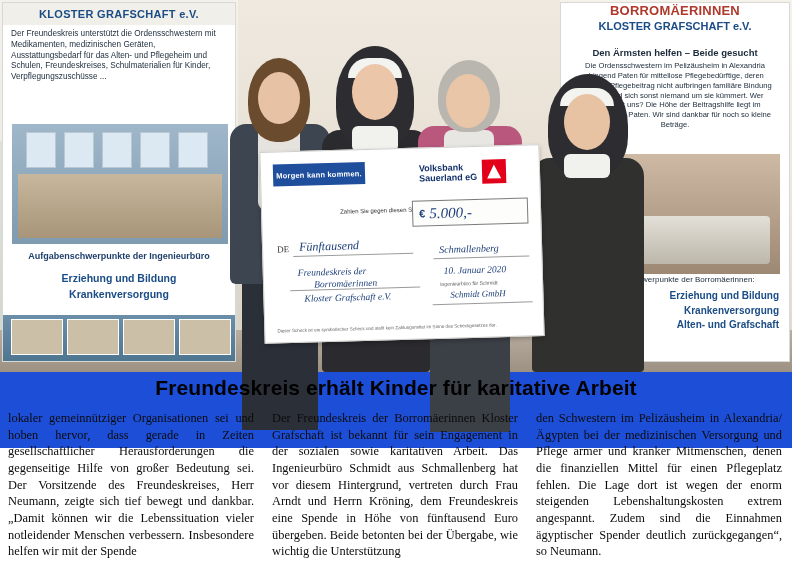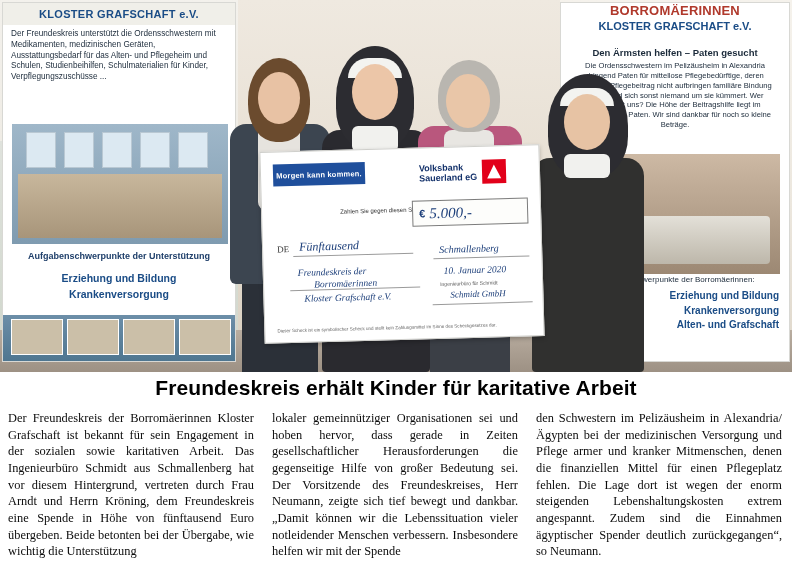--- a/index.html
+++ b/index.html
@@ -21,23 +21,23 @@
     height: 582px;
     background: #fff;
   }
 
   
   .photo {
     position: absolute;
     left: 0;
     top: 0;
     width: 792px;
-    height: 372px;
+    height: 448px;
     overflow: hidden;
-    background: #8b5cf6;
+    background: #1d4ed8;
   }
   .photo-credit {
     position: absolute;
     right: 1px;
     top: 330px;
     transform: rotate(-90deg);
     transform-origin: 100% 0;
     font-family: "Liberation Sans", sans-serif;
     font-size: 7px;
     letter-spacing: .4px;
@@ -292,46 +292,46 @@
 <div class="page">
 
   <div class="photo">
     <div class="bg-left"></div>
     <div class="bg-mid"></div>
     <div class="bg-right"></div>
     <div class="bg-floor"></div>
 
     <div class="poster-left">
       <div class="pl-head">KLOSTER GRAFSCHAFT e.V.</div>
-      <div class="pl-text">Der Freundeskreis unterstützt die Ordensschwestern mit Medikamenten, medizinischen Geräten, Ausstattungsbedarf für das Alten- und Pflegeheim und Schulen, Studienbeihilfen, Schulmaterialien für Kinder, Verpflegungszuschüsse ...</div>
+      <div class="pl-text">Der Freundeskreis unterstützt die Ordensschwestern mit Medikamenten, medizinischen Geräten, Ausstattungsbedarf für das Alten- und Pflegeheim und Schulen, Freundeskreises, Schulmaterialien für Kinder, Verpflegungszuschüsse ...</div>
       <div class="pl-photo">
         <div class="win" style="left:14px;"></div>
         <div class="win" style="left:52px;"></div>
         <div class="win" style="left:90px;"></div>
         <div class="win" style="left:128px;"></div>
         <div class="win" style="left:166px;"></div>
         <div class="room"></div>
       </div>
-      <div class="pl-sub">Aufgabenschwerpunkte der Unterstützung</div>
+      <div class="pl-sub">Aufgabenschwerpunkte der Ingenieurbüro</div>
       <div class="pl-bullets">
         <div>Erziehung und Bildung</div>
         <div>Krankenversorgung</div>
       </div>
       <div class="pl-strip">
         <div class="pl-thumb" style="left:8px;"></div>
         <div class="pl-thumb" style="left:64px;"></div>
         <div class="pl-thumb" style="left:120px;"></div>
         <div class="pl-thumb" style="left:176px;"></div>
       </div>
     </div>
 
     <div class="poster-right">
       <div class="pr-title">BORROMÄERINNEN</div>
       <div class="pr-sub">KLOSTER GRAFSCHAFT e.V.</div>
-      <div class="pr-head2">Den Ärmsten helfen – Paten gesucht</div>
+      <div class="pr-head2">Den Ärmsten helfen – Beide gesucht</div>
       <div class="pr-text">Die Ordensschwestern im Pelizäusheim in Alexandria dringend Paten für mittellose Pflegebedürftige, deren geringen Pflegebeitrag nicht aufbringen familiäre Bindung haben und sich sonst niemand um sie kümmert. Wer unterstützt uns? Die Höhe der Beitragshilfe liegt im Ermessen der Paten. Wir sind dankbar für noch so kleine Beträge.</div>
       <div class="pr-photo">
         <div class="bed"></div>
       </div>
       <div class="pr-caption">Aufgabenschwerpunkte der Borromäerinnen:</div>
       <div class="pr-bullets">
         <div>Erziehung und Bildung</div>
         <div>Krankenversorgung</div>
         <div>Alten- und Grafschaft</div>
       </div>
@@ -403,23 +403,23 @@
       <div class="fineprint">Dieser Scheck ist ein symbolischer Scheck und stellt kein Zahlungsmittel im Sinne des Scheckgesetzes dar.</div>
     </div>
 
     <div class="photo-credit">PRIVAT</div>
   </div>
 
   <div class="headline">Freundeskreis erhält Kinder für karitative Arbeit</div>
 
   <div class="article">
     <div class="col">
+      <p>lokaler gemeinnütziger Organisationen sei und hoben hervor, dass gerade in Zeiten gesellschaftlicher Herausforderungen die gegenseitige Hilfe von großer Bedeutung sei. Der Vorsitzende des Freundeskreises, Herr Neumann, zeigte sich tief bewegt und dankbar. „Damit können wir die Lebenssituation vieler notleidender Menschen verbessern. Insbesondere helfen wir mit der Spende</p>
+    </div>
+    <div class="col">
       <p>Der Freundeskreis der Borromäerinnen Kloster Grafschaft ist bekannt für sein Engagement in der sozialen sowie karitativen Arbeit. Das Ingenieurbüro Schmidt aus Schmallenberg hat vor diesem Hintergrund, vertreten durch Frau Arndt und Herrn Kröning, dem Freundeskreis eine Spende in Höhe von fünftausend Euro übergeben. Beide betonten bei der Übergabe, wie wichtig die Unterstützung</p>
-    </div>
-    <div class="col">
-      <p>lokaler gemeinnütziger Organisationen sei und hoben hervor, dass gerade in Zeiten gesellschaftlicher Herausforderungen die gegenseitige Hilfe von großer Bedeutung sei. Der Vorsitzende des Freundeskreises, Herr Neumann, zeigte sich tief bewegt und dankbar. „Damit können wir die Lebenssituation vieler notleidender Menschen verbessern. Insbesondere helfen wir mit der Spende</p>
     </div>
     <div class="col">
       <p>den Schwestern im Pelizäusheim in Alexandria/Ägypten bei der medizinischen Versorgung und Pflege armer und kranker Mitmenschen, denen die finanziellen Mittel für einen Pflegeplatz fehlen. Die Lage dort ist wegen der enorm steigenden Lebenshaltungskosten extrem angespannt. Zudem sind die Einnahmen ägyptischer Spender deutlich zurückgegangen“, so Neumann.</p>
     </div>
   </div>
 
 </div>
 
 </body></html>

